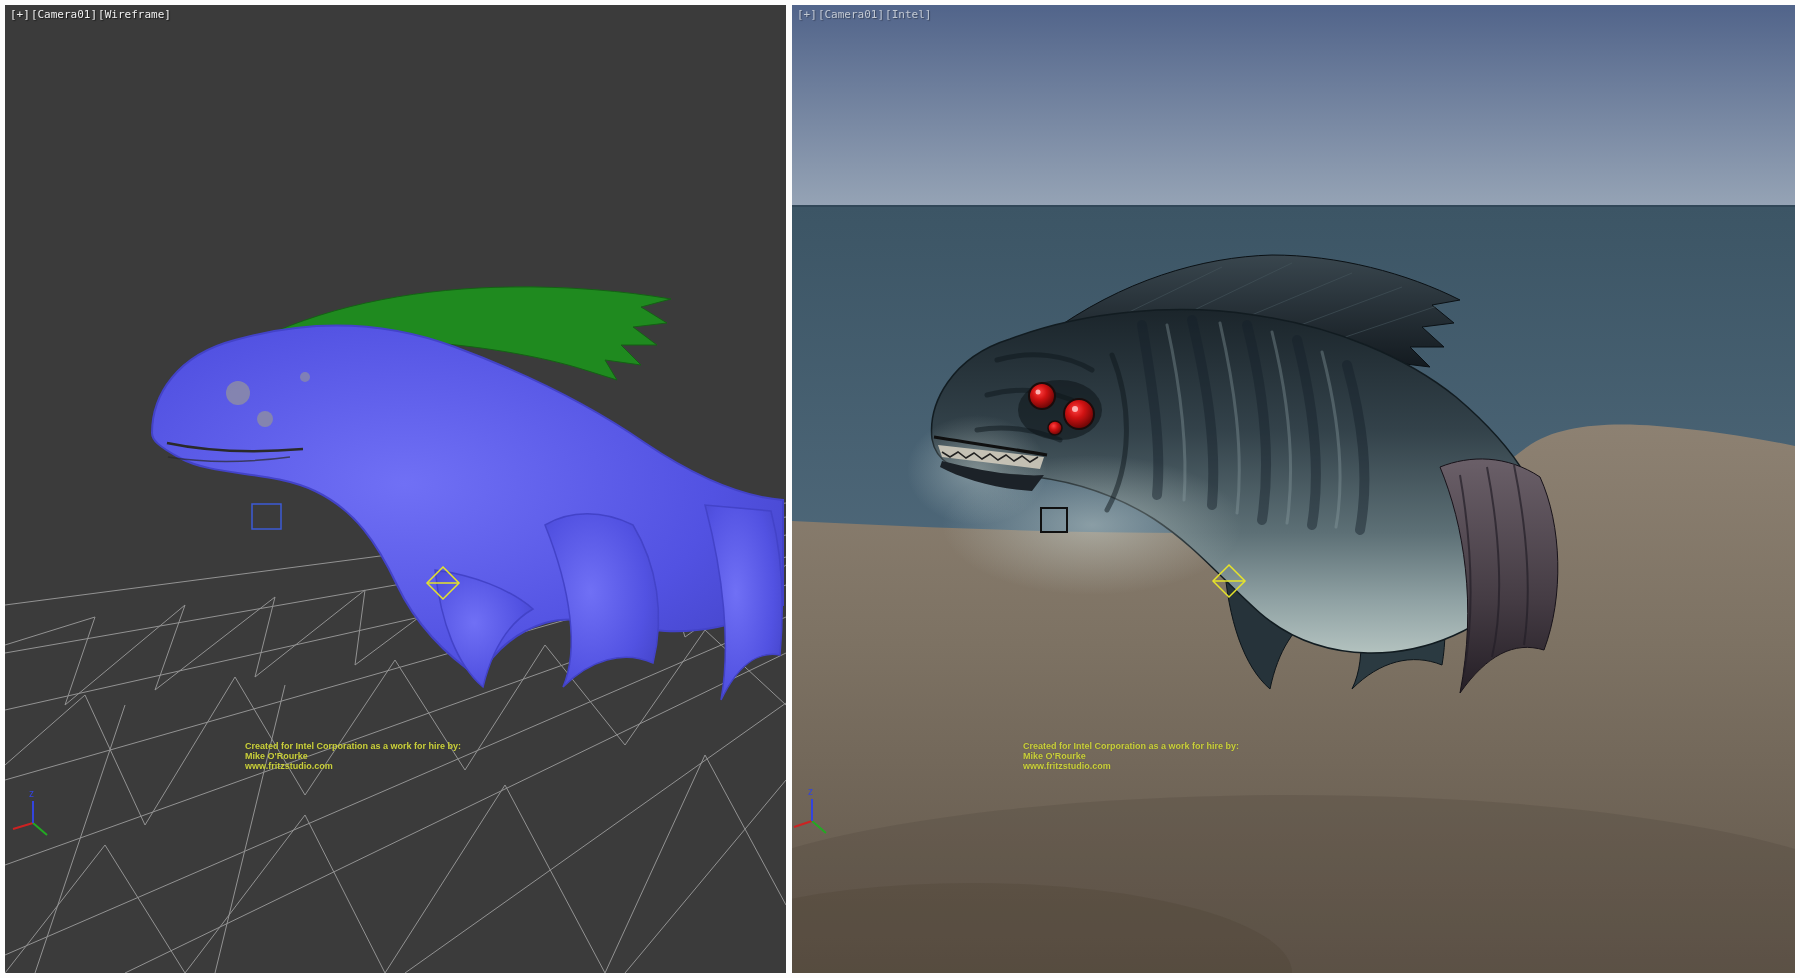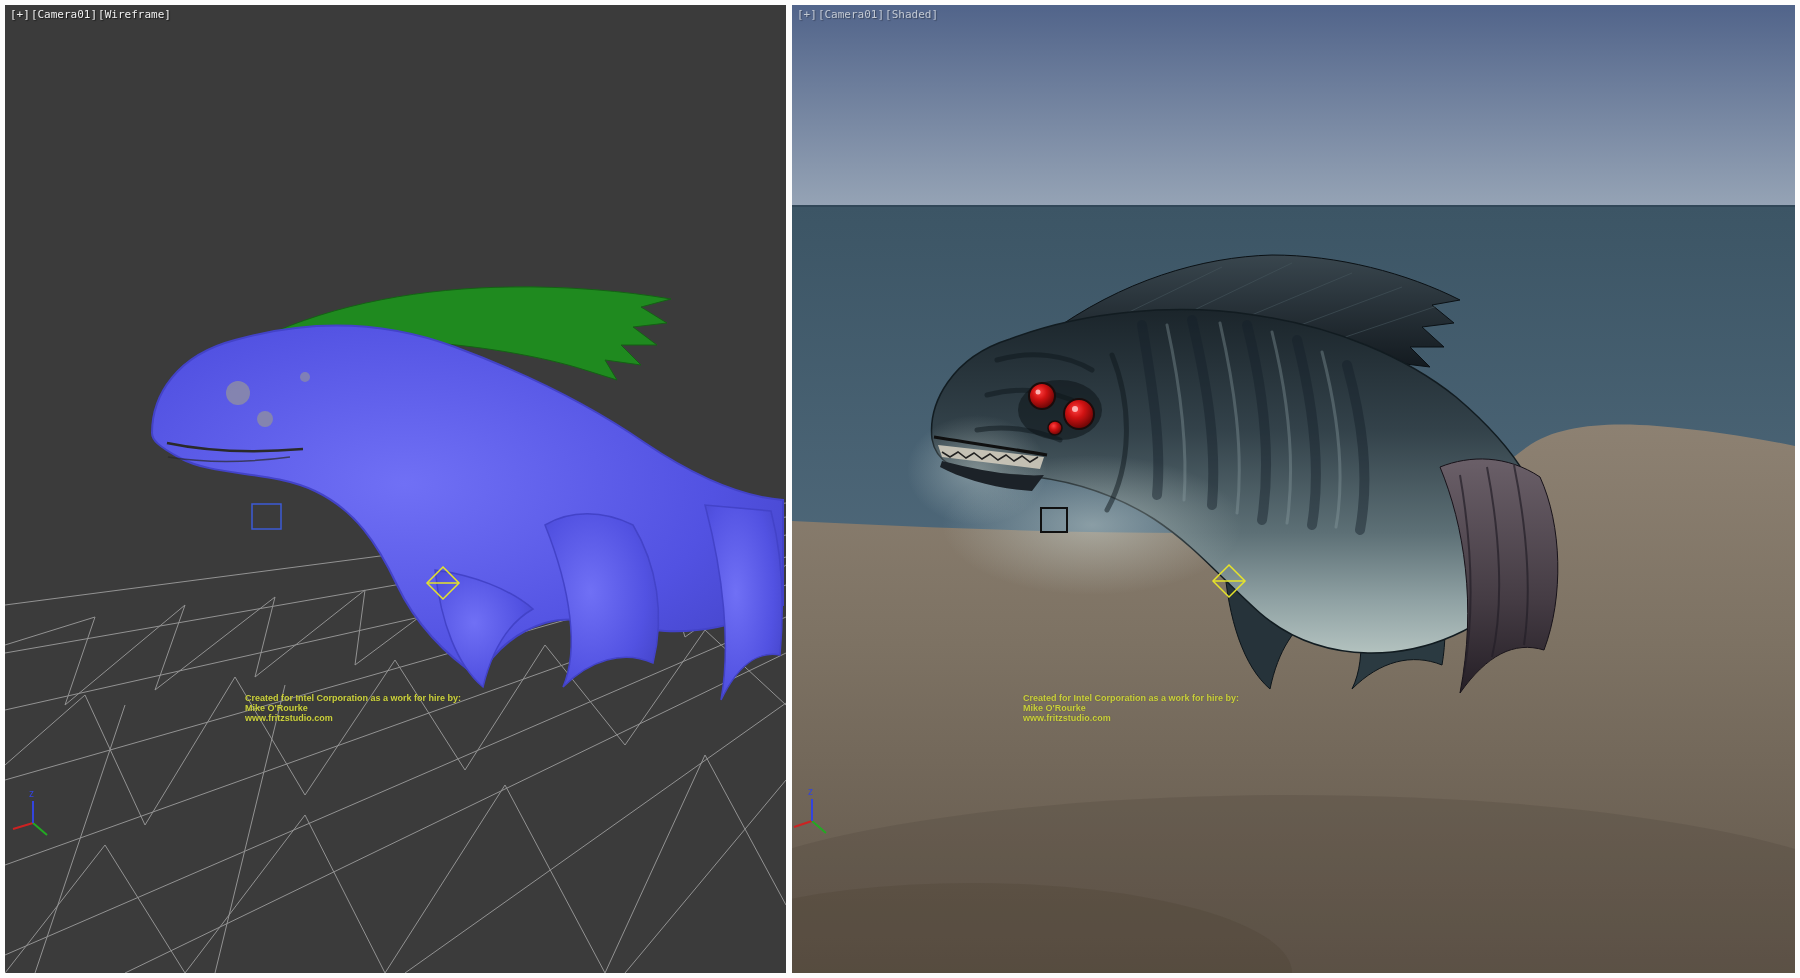--- a/index.html
+++ b/index.html
@@ -18,20 +18,21 @@
     white-space:nowrap;cursor:default;
   }
   .vp-label span{margin-right:1px;cursor:pointer;}
   .viewport-left .vp-label{color:#efefef;text-shadow:1px 1px 1px rgba(0,0,0,.6);text-align:center;}
   .viewport-right .vp-label{color:#c2c9d4;text-shadow:1px 1px 1px rgba(0,0,0,.35);}
   .credit{
     position:absolute;z-index:4;
     font-family:"Liberation Sans",sans-serif;font-weight:bold;
     font-size:9px;line-height:10px;color:#c9cf3e;
     text-shadow:0 0 1px rgba(60,60,0,.5);
+    margin-top:48px;
   }
   .credit-left{left:240px;top:688px;}
   .credit-right{left:231px;top:688px;}
 </style>
 </head>
 <body>
 
 <div class="screen">
 
   <div class="viewport viewport-left">
@@ -224,21 +225,21 @@
 
       <g>
         <line x1="20" y1="816" x2="2" y2="822" stroke="#cc2222" stroke-width="2"></line>
         <line x1="20" y1="816" x2="34" y2="828" stroke="#22aa22" stroke-width="2"></line>
         <line x1="20" y1="816" x2="20" y2="794" stroke="#3344dd" stroke-width="2"></line>
         <text x="16" y="790" fill="#3344dd" font-size="10" font-family="Liberation Sans, sans-serif">z</text>
       </g>
     </svg>
 
     <div class="vp-label">
-      <span>[+]</span><span>[Camera01]</span><span>[Shaded]</span>
+      <span>[+]</span><span>[Camera01]</span><span>[Intel]</span>
     </div>
 
     <div class="credit credit-right">
       <div>Created for Intel Corporation as a work for hire by:</div>
       <div>Mike O'Rourke</div>
       <div>www.fritzstudio.com</div>
     </div>
   </div>
 
 </div>

